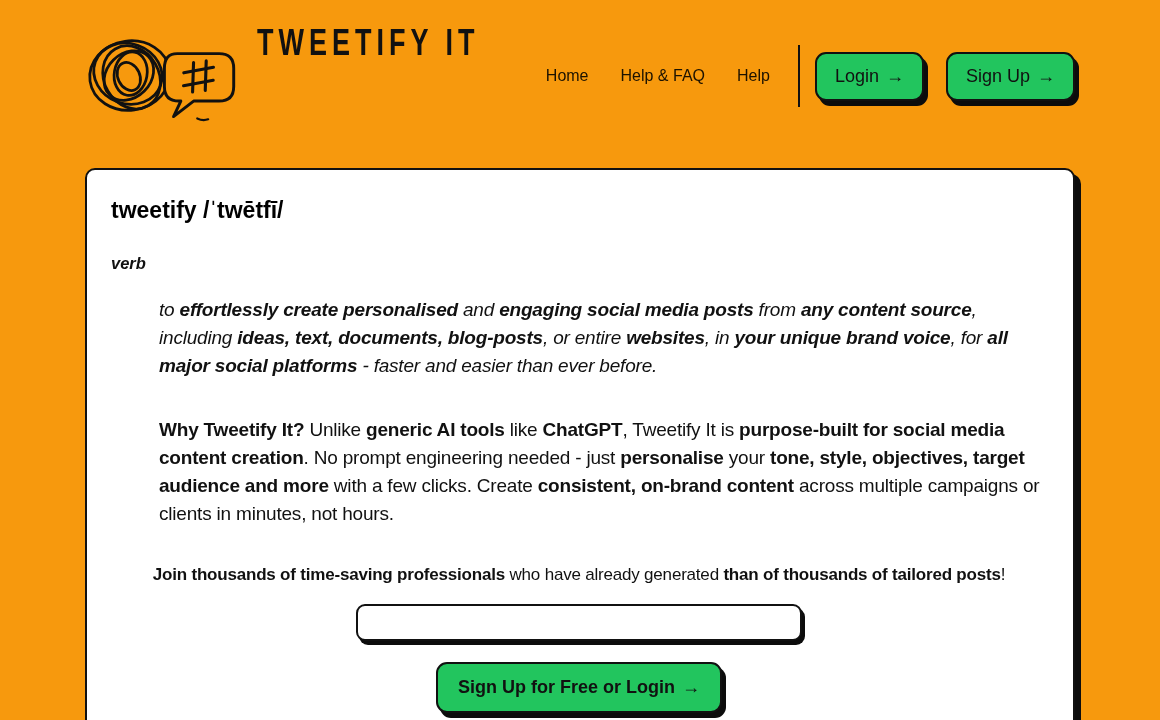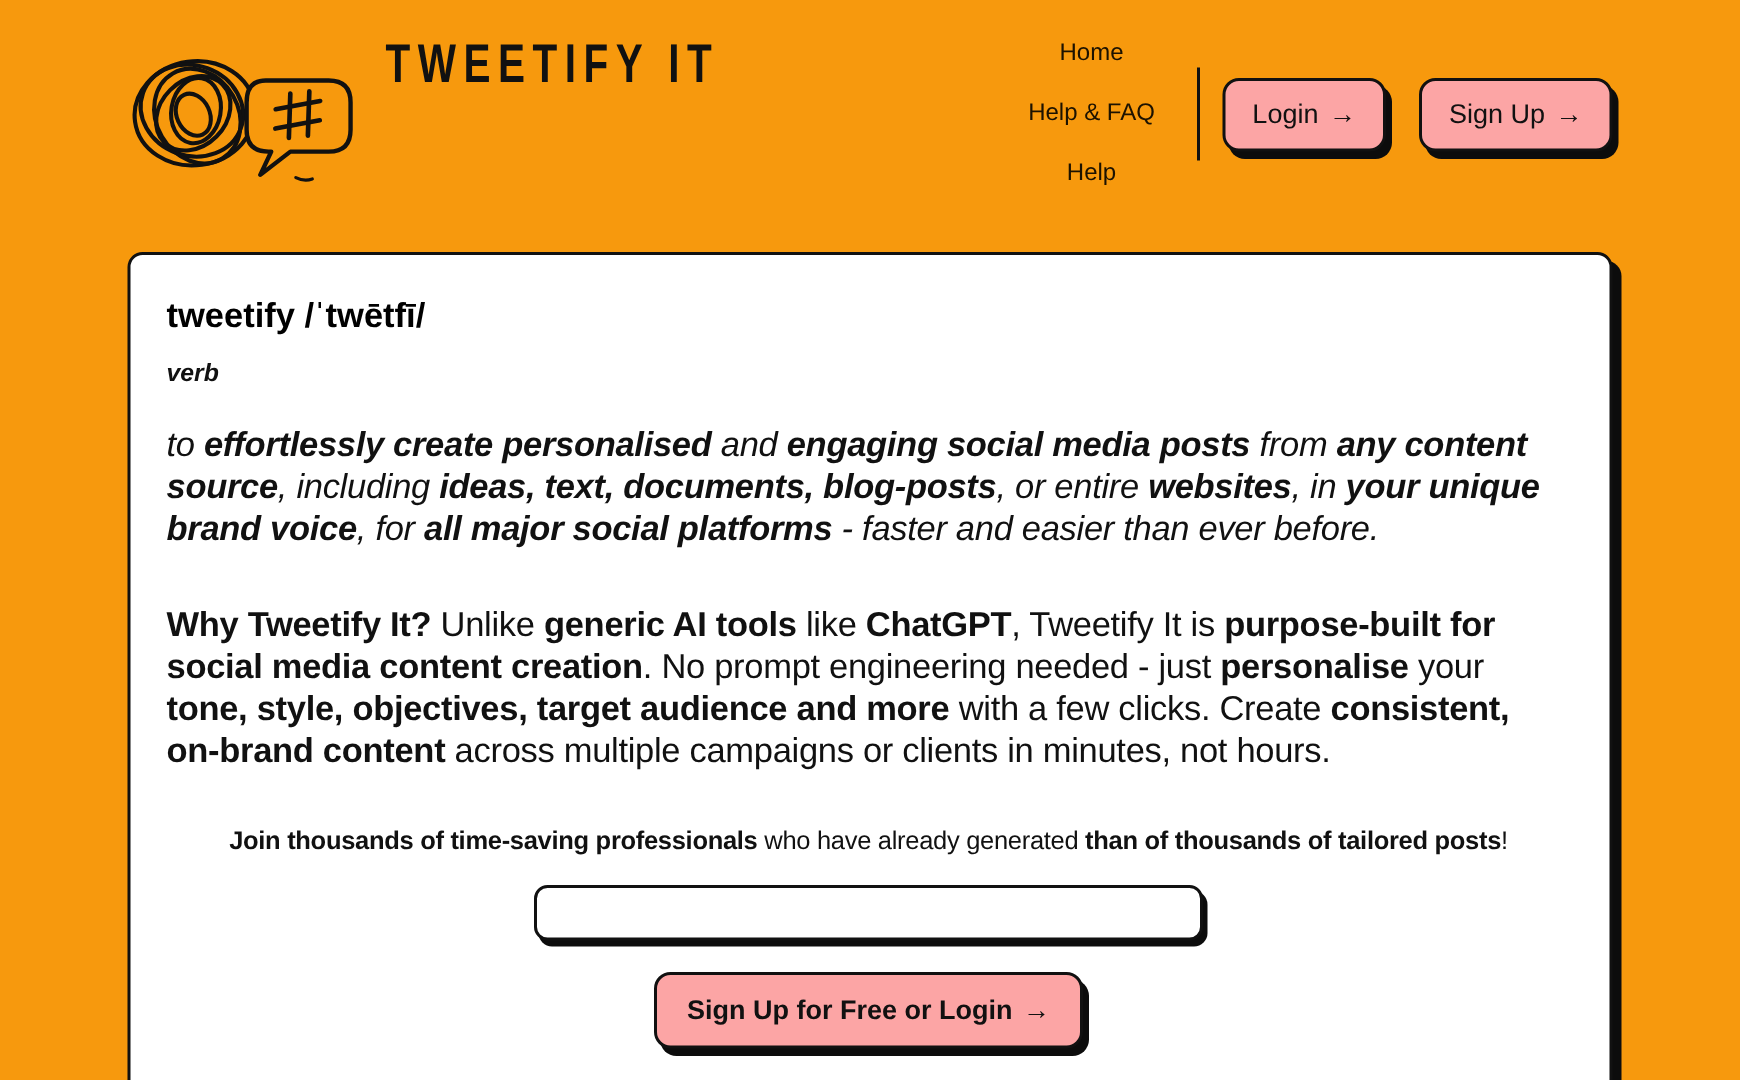--- a/index.html
+++ b/index.html
@@ -30,33 +30,32 @@
     font-size: 27px;
     letter-spacing: 5px;
     margin-left: 16px;
     transform: scaleY(1.35);
     white-space: nowrap;
   }
   .header-spacer { flex: 1; }
   .nav {
     display: flex;
     align-items: center;
-    gap: 22px;
+    gap: 32px;
     font-size: 16px;
-    flex-direction: column;
   }
   .nav-link { color: #1c1200; text-decoration: none; cursor: pointer; }
   .nav-divider {
     width: 2px;
     height: 62px;
     background: #111;
     margin: 0 0 0 28px;
   }
   .btn {
-    background: #fca5a5;
+    background: #22c55e;
     border: 2px solid #111;
     border-radius: 11px;
     box-shadow: 4px 5px 0 #0c0c0c;
     font-family: "Liberation Sans", sans-serif;
     font-size: 18px;
     color: #111;
     padding: 12px 18px;
     cursor: pointer;
     white-space: nowrap;
   }
@@ -76,31 +75,32 @@
     border-radius: 10px;
     box-shadow: 6px 6px 0 #0c0c0c;
     padding: 27px 26px 0 24px;
   }
   .headword {
     color: #000000;
     font-size: 23px;
     font-weight: 700;
   }
   .pos {
-    margin-top: 16px;
+    margin-top: 30px;
     font-size: 16.5px;
     font-weight: 700;
     font-style: italic;
   }
   .para {
     margin-top: 23px;
-    font-size: 23px;
+    font-size: 19px;
     line-height: 28px;
     letter-spacing: -0.2px;
     max-width: 945px;
+    margin-left: 48px;
   }
   .para.italic { font-style: italic; }
   .para.second { margin-top: 36px; }
   .b { font-weight: 700; }
   .join-line {
     margin-top: 37px;
     font-size: 17px;
     letter-spacing: -0.2px;
     text-align: center;
   }

